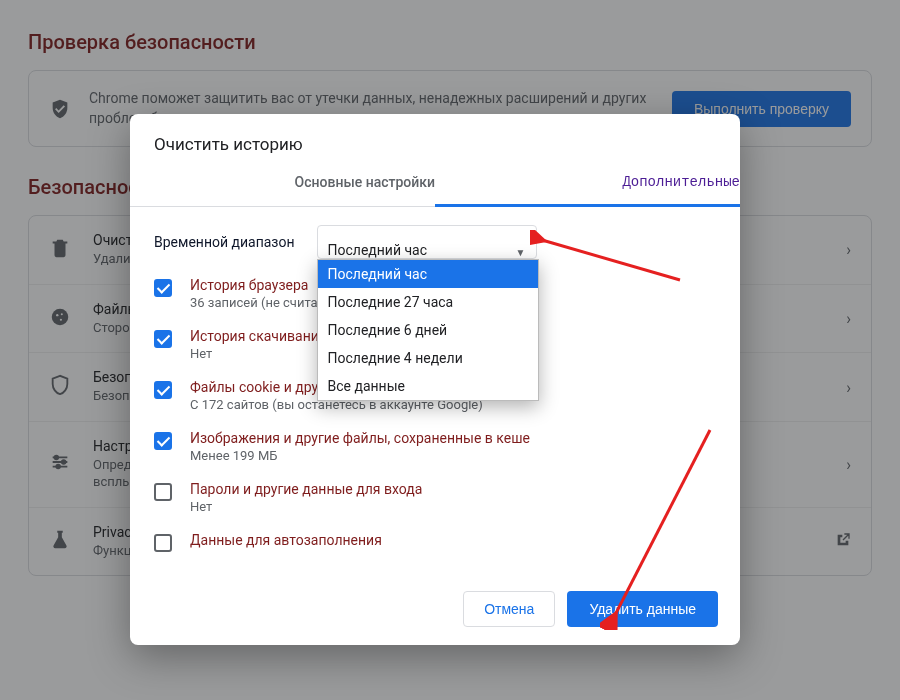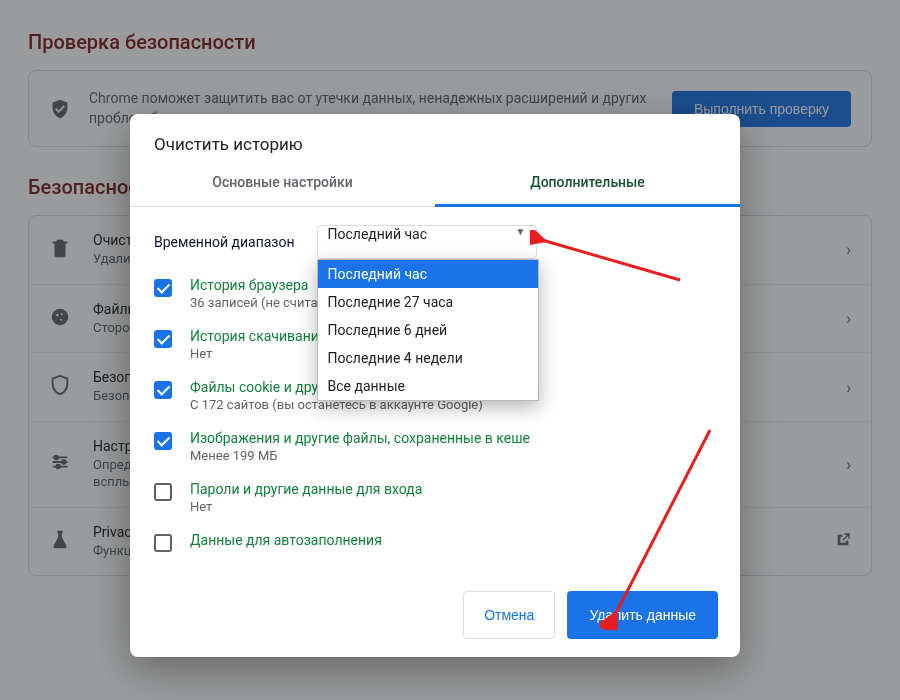--- a/index.html
+++ b/index.html
@@ -72,44 +72,44 @@
     background: #fff;
     border-radius: 8px;
     box-shadow: 0 12px 40px rgba(0,0,0,0.35);
     display: flex;
     flex-direction: column;
   }
   .dlg-title { font-size: 17px; padding: 20px 24px 6px; color: #202124; }
   .tabs { display: flex; border-bottom: 1px solid #dadce0; }
   .tab {
     flex: 1;
-    text-align: center;
+    text-align: right;
     padding: 14px 0;
     font-size: 14px;
     color: #5f6368;
     font-weight: 500;
     cursor: pointer;
   }
-  .tab.active { color: #14532d; border-bottom: 3px solid #1a73e8; margin-bottom: -1px; }
+  .tab.active { color: #4c1d95; border-bottom: 3px solid #1a73e8; margin-bottom: -1px; font-family: Liberation Mono, monospace; }
   .dlg-body {
     padding: 18px 24px 6px;
     position: relative;
     height: 370px;
     overflow-y: auto;
   }
   .range-row { display: flex; align-items: center; gap: 22px; margin-bottom: 18px; }
   .range-label { font-size: 14px; color: #0f172a; }
   .select {
     position: relative;
     border: 1px solid #dadce0;
     border-radius: 4px;
     width: 220px;
     height: 34px;
     display: flex;
-    align-items: flex-start;
+    align-items: flex-end;
     padding: 0 10px;
     font-size: 14px;
     cursor: pointer;
   }
   .select .caret { margin-left: auto; font-size: 10px; color: #5f6368; }
   .dropdown {
     position: absolute;
     top: 33px; left: -1px;
     width: 222px;
     background: #fff;
@@ -146,35 +146,35 @@
   .cbox.checked::after {
     content: "";
     position: absolute;
     left: 4px; top: 0px;
     width: 5px; height: 10px;
     border: solid #fff;
     border-width: 0 2px 2px 0;
     transform: rotate(45deg);
   }
   .ck-body { flex: 1; }
-  .ck-title { font-size: 14px; color: #15803d; }
+  .ck-title { font-size: 14px; color: #7f1d1d; }
   .ck-sub { font-size: 13px; color: #5f6368; margin-top: 2px; }
 
   .dlg-footer {
     padding: 14px 22px 18px;
     display: flex;
     justify-content: flex-end;
     gap: 12px;
   }
   .btn-outline {
     background: #fff;
     border: 1px solid #dadce0;
     color: #1a73e8;
     border-radius: 4px;
-    padding: 15px 20px;
+    padding: 9px 20px;
     font-size: 14px;
     font-weight: 500;
     cursor: pointer;
   }
 
   
   .arrow { position: absolute; z-index: 30; pointer-events: none; }
 
   .dlg-body::-webkit-scrollbar { width: 14px; }
   .dlg-body::-webkit-scrollbar-thumb { background: #c1c1c1; border-radius: 2px; }

